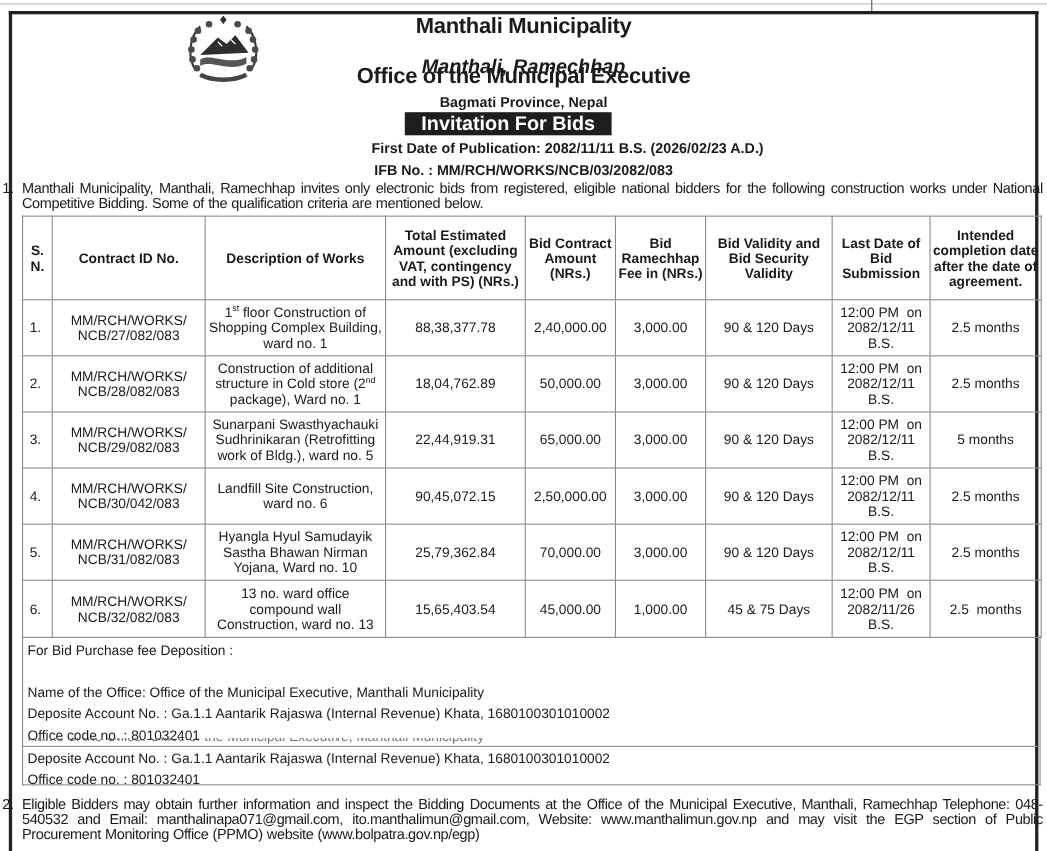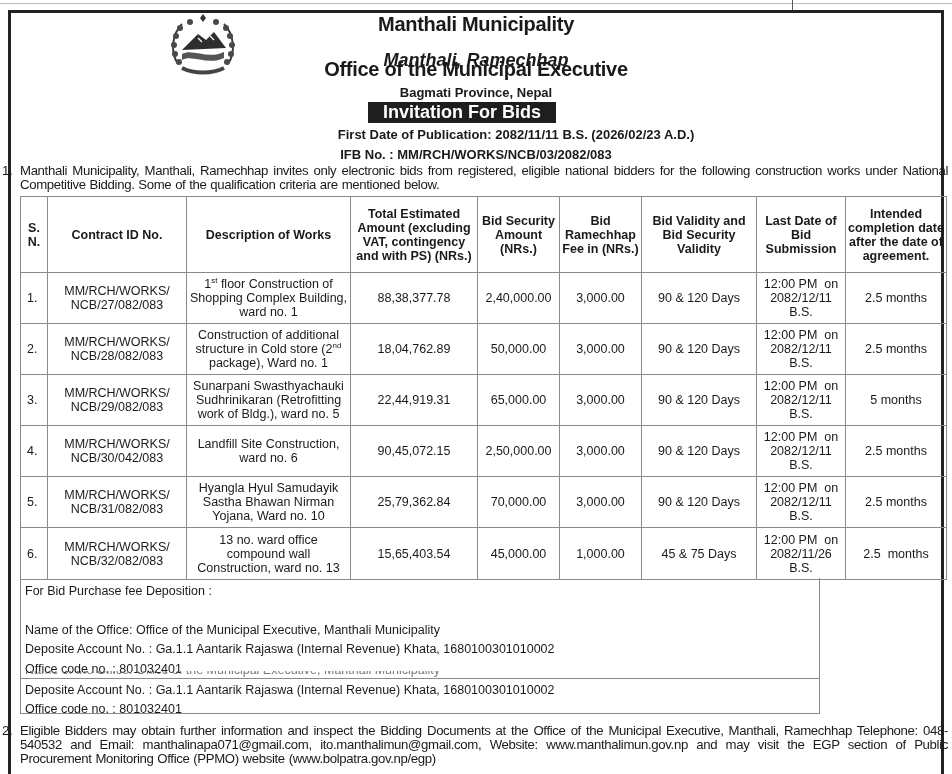--- a/index.html
+++ b/index.html
@@ -46,21 +46,21 @@
     border: 1px solid #8a8a8a; text-align: center; vertical-align: middle;
     padding: 0 2px; line-height: 14px;
   }
   table.bids th { font-weight: bold; height: 75px; }
   table.bids td { height: 50px; }
   table.bids tr.r6 td { height: 51px; }
   table.bids td.sn { text-align: left; padding-left: 6px; }
   table.bids sup { font-size: 8px; line-height: 0; }
 
   .deposit-box {
-    position: absolute; left: 20px; top: 578px; width: 800px; height: 136px;
+    position: absolute; left: 20px; top: 578px; width: 926px; height: 136px;
     border: 1px solid #8a8a8a; border-top: none; box-sizing: border-box; font-size: 12.5px;
   }
   .deposit-line { position: absolute; left: 4px; white-space: nowrap; }
   .dl0 { top: 6px; } .dl1 { top: 26px; } .dl2 { top: 45px; } .dl3 { top: 64px; } .dl4 { top: 84px; }
   .dup-sep { position: absolute; left: 0; top: 100px; width: 100%; height: 1px; background: #8a8a8a; }
   .dup-ghost { position: absolute; left: 4px; top: 93px; height: 7px; overflow: hidden; color: #777; white-space: nowrap; }
   .dup-ghost span { position: relative; top: -8px; }
   .dl5 { top: 105px; } .dl6 { top: 124px; }
 </style>
 </head>
@@ -120,21 +120,21 @@
       <col style="width:115px">
       <col style="width:89px">
       <col style="width:101px">
   </colgroup>
   <thead>
     <tr>
       <th>S. N.</th>
       <th>Contract ID No.</th>
       <th>Description of Works</th>
       <th>Total Estimated Amount (excluding VAT, contingency and with PS) (NRs.)</th>
-      <th>Bid Security Amount (NRs.)</th>
+      <th>Bid Contract Amount (NRs.)</th>
       <th>Bid Ramechhap Fee in (NRs.)</th>
       <th>Bid Validity and Bid Security Validity</th>
       <th>Last Date of Bid Submission</th>
       <th>Intended completion date after the date of agreement.</th>
     </tr>
   </thead>
   <tbody id="bid-rows">
       <tr>
         <td class="sn">1.</td>
         <td><span>MM/RCH/WORKS/</span><br><span>NCB/27/082/083</span></td>

